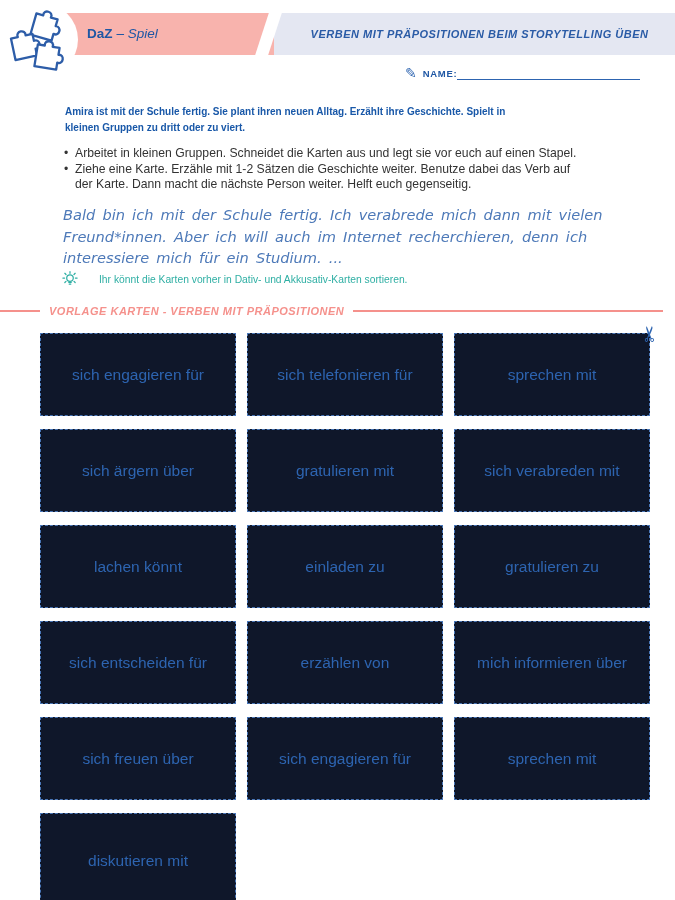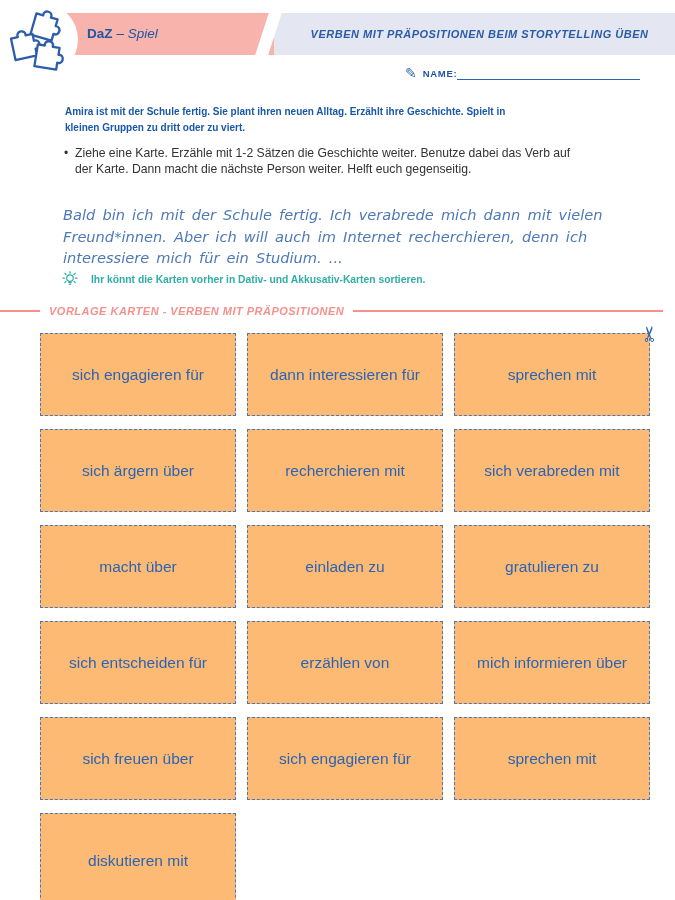--- a/index.html
+++ b/index.html
@@ -70,21 +70,21 @@
   .example {
     position:absolute; left:63px; top:204px; width:614px;
     font-family:"DejaVu Sans", sans-serif; font-style:italic;
     font-size:14.6px; line-height:21.5px; word-spacing:2.5px;
     color:#4d79b8; white-space:pre-line;
   }
 
   
   .tip { position:absolute; left:62px; top:271px; display:flex; align-items:center; }
   .tip-text {
-    margin-left:13px; font-size:10.3px; font-weight:bold; color:#2fafa4;
+    margin-left:21px; font-size:10.3px; font-weight:normal; color:#2fafa4;
   }
 
   
   .divider {
     position:absolute; left:0; right:12px; top:303px; height:16px;
     display:flex; align-items:center;
   }
   .divider .seg-left  { width:40px; height:1.5px; background:#f5918c; }
   .divider .seg-right { flex:1;     height:1.5px; background:#f5918c; }
   .divider .divider-text {
@@ -93,21 +93,21 @@
   }
 
   
   .card-grid {
     position:absolute; left:40px; top:333px; width:610px;
     display:grid; grid-template-columns:repeat(3,196px);
     grid-template-rows:repeat(5,83px) 95px;
     column-gap:11px; row-gap:13px;
   }
   .card {
-    border:1.6px dashed #4a77b8; background:#fdba74;
+    border:1.6px dashed #4a77b8; background:#0f172a;
     display:flex; align-items:center; justify-content:center;
     font-size:15.5px; color:#2d64b0; text-align:center; padding:4px;
   }
   .scissors-icon {
     position:absolute; left:641px; top:322px; z-index:5;
     font-size:21px; color:#2d64b0; transform:rotate(-90deg);
     font-family:"DejaVu Sans", sans-serif;
   }
 </style>
 </head>
@@ -144,20 +144,21 @@
     <span class="pencil-icon">✎</span>
     <span class="name-label">NAME:</span>
     <span class="name-line"></span>
   </div>
 
   <div class="intro">Amira ist mit der Schule fertig. Sie plant ihren neuen Alltag. Erzählt ihre Geschichte. Spielt in
 kleinen Gruppen zu dritt oder zu viert.</div>
 
   <ul class="bullets">
 
+      <li>Arbeitet in kleinen Gruppen. Schneidet die Karten aus und legt sie vor euch auf einen Stapel.</li>
 
       <li>Ziehe eine Karte. Erzähle mit 1-2 Sätzen die Geschichte weiter. Benutze dabei das Verb auf
 der Karte. Dann macht die nächste Person weiter. Helft euch gegenseitig.</li>
     </ul>
 
   <div class="example">Bald bin ich mit der Schule fertig. Ich verabrede mich dann mit vielen
 Freund*innen. Aber ich will auch im Internet recherchieren, denn ich
 interessiere mich für ein Studium. ...</div>
 
   <div class="tip">
@@ -174,31 +175,31 @@
     <span class="divider-text">VORLAGE KARTEN - VERBEN MIT PRÄPOSITIONEN</span>
     <span class="seg-right"></span>
   </div>
 
   <span class="scissors-icon">✂</span>
 
   <div class="card-grid">
 
       <div class="card">sich engagieren für</div>
 
-      <div class="card">dann interessieren für</div>
+      <div class="card">sich telefonieren für</div>
 
       <div class="card">sprechen mit</div>
 
       <div class="card">sich ärgern über</div>
 
-      <div class="card">recherchieren mit</div>
+      <div class="card">gratulieren mit</div>
 
       <div class="card">sich verabreden mit</div>
 
-      <div class="card">macht über</div>
+      <div class="card">lachen könnt</div>
 
       <div class="card">einladen zu</div>
 
       <div class="card">gratulieren zu</div>
 
 
       <div class="card">sich entscheiden für</div>
 
       <div class="card">erzählen von</div>
 

